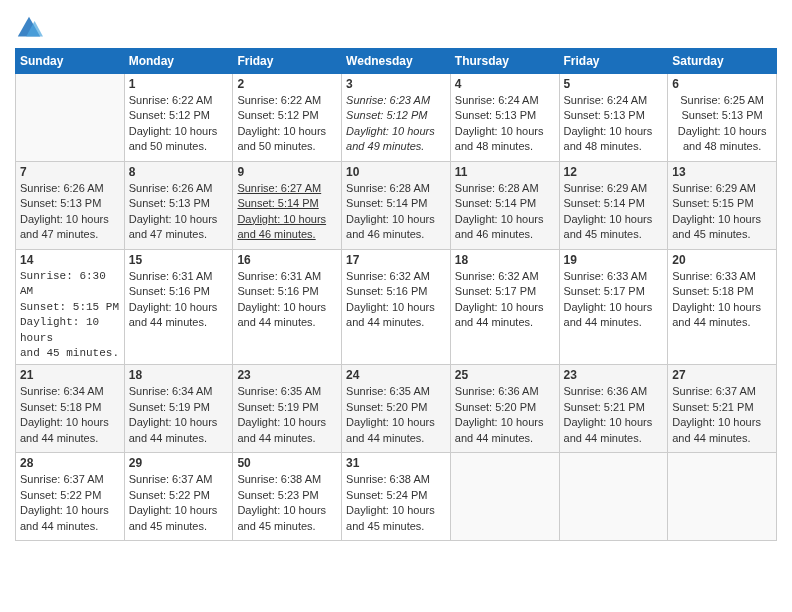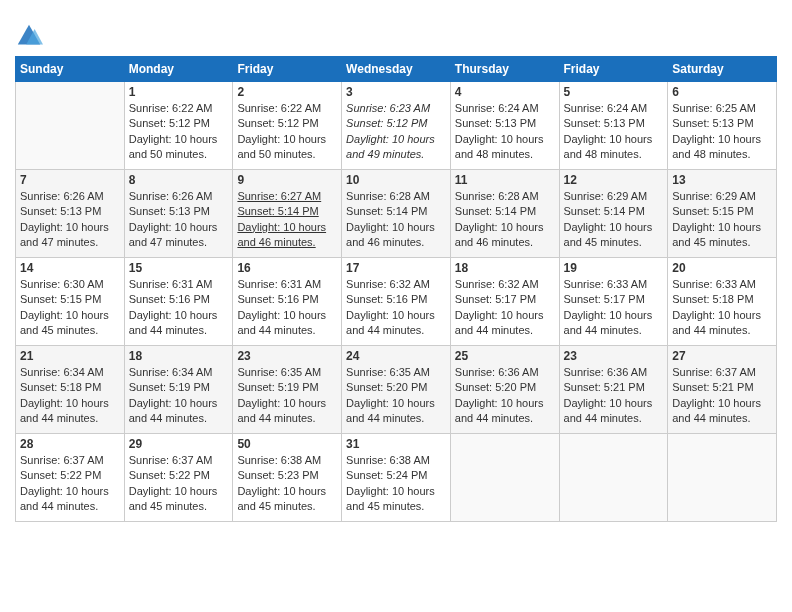--- a/index.html
+++ b/index.html
@@ -6,21 +6,21 @@
     body {
       width: 792px;
       height: 612px;
       background: #fff;
       font-family: Arial, sans-serif;
       overflow: hidden;
     }
     .page {
       width: 792px;
       height: 612px;
-      padding: 22px 15px;
+      padding: 14px 15px;
     }
     .header {
       display: flex;
       justify-content: space-between;
       align-items: flex-start;
       margin-bottom: 6px;
     }
     .logo {
       display: flex;
       align-items: center;
@@ -166,21 +166,21 @@
           </td>
           <td>
             <span class="day-num">5</span>
             <div class="day-info" style="white-space: pre-line;">Sunrise: 6:24 AM
 Sunset: 5:13 PM
 Daylight: 10 hours
 and 48 minutes.</div>
           </td>
           <td>
             <span class="day-num">6</span>
-            <div class="day-info" style="white-space: pre-line;">Sunrise: 6:25 AM
+            <div class="day-info" style="white-space: pre-line; text-align: center;">Sunrise: 6:25 AM
 Sunset: 5:13 PM
 Daylight: 10 hours
 and 48 minutes.</div>
           </td>
         </tr>
         <tr class="row-shaded">
           <td>
             <span class="day-num">7</span>
             <div class="day-info" style="white-space: pre-line;">Sunrise: 6:26 AM
 Sunset: 5:13 PM
@@ -226,21 +226,21 @@
             <span class="day-num">13</span>
             <div class="day-info" style="white-space: pre-line;">Sunrise: 6:29 AM
 Sunset: 5:15 PM
 Daylight: 10 hours
 and 45 minutes.</div>
           </td>
         </tr>
         <tr>
           <td>
             <span class="day-num">14</span>
-            <div class="day-info" style="white-space: pre-line;">Sunrise: 6:30 AM
+            <div class="day-info" style="white-space: pre-line; font-family: Liberation Mono, monospace;">Sunrise: 6:30 AM
 Sunset: 5:15 PM
 Daylight: 10 hours
 and 45 minutes.</div>
           </td>
           <td>
             <span class="day-num">15</span>
             <div class="day-info" style="white-space: pre-line;">Sunrise: 6:31 AM
 Sunset: 5:16 PM
 Daylight: 10 hours
 and 44 minutes.</div>

